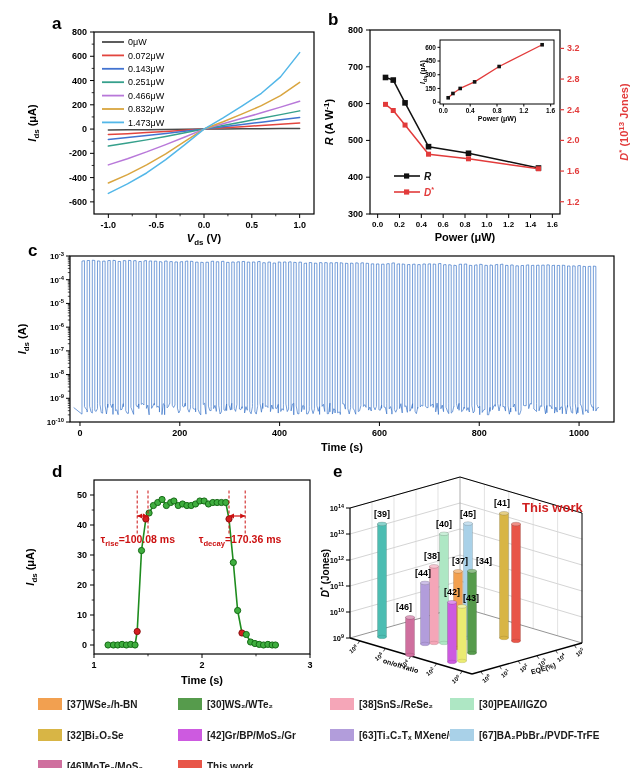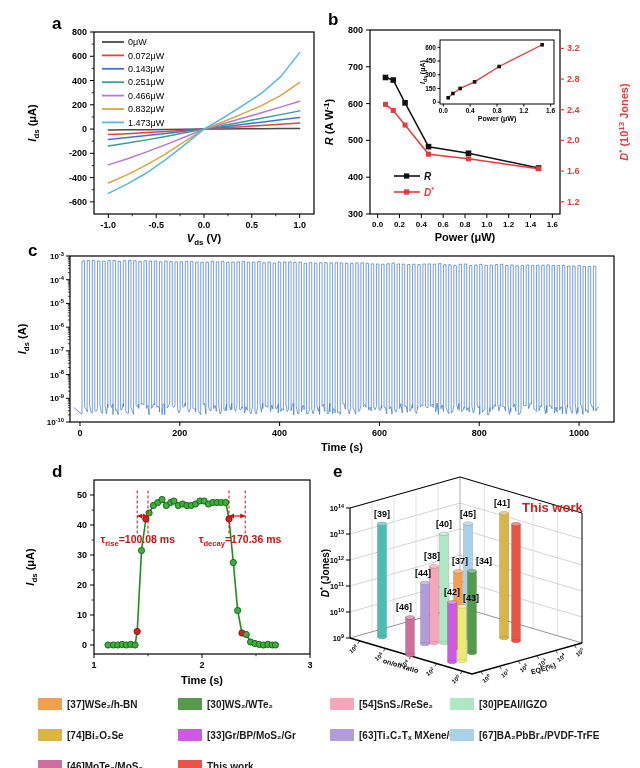--- a/index.html
+++ b/index.html
@@ -484,33 +484,33 @@
       <div class="lg-item">
         <span class="sw" style="background: rgb(242, 160, 80);"></span>
         <span>[37]WSe₂/h-BN</span>
       </div>
       <div class="lg-item">
         <span class="sw" style="background: rgb(86, 155, 76);"></span>
         <span>[30]WS₂/WTe₂</span>
       </div>
       <div class="lg-item">
         <span class="sw" style="background: rgb(245, 166, 184);"></span>
-        <span>[54]SnS₂/ReSe₂</span>
+        <span>[38]SnS₂/ReSe₂</span>
       </div>
       <div class="lg-item">
         <span class="sw" style="background: rgb(174, 231, 196);"></span>
         <span>[30]PEAI/IGZO</span>
       </div>
       <div class="lg-item">
         <span class="sw" style="background: rgb(216, 181, 69);"></span>
-        <span>[74]Bi₂O₂Se</span>
+        <span>[32]Bi₂O₂Se</span>
       </div>
       <div class="lg-item">
         <span class="sw" style="background: rgb(205, 90, 224);"></span>
-        <span>[33]Gr/BP/MoS₂/Gr</span>
+        <span>[42]Gr/BP/MoS₂/Gr</span>
       </div>
       <div class="lg-item">
         <span class="sw" style="background: rgb(178, 157, 219);"></span>
         <span>[63]Ti₃C₂Tₓ MXene/Ge</span>
       </div>
       <div class="lg-item">
         <span class="sw" style="background: rgb(169, 209, 232);"></span>
         <span>[67]BA₂PbBr₄/PVDF-TrFE</span>
       </div>
       <div class="lg-item">

